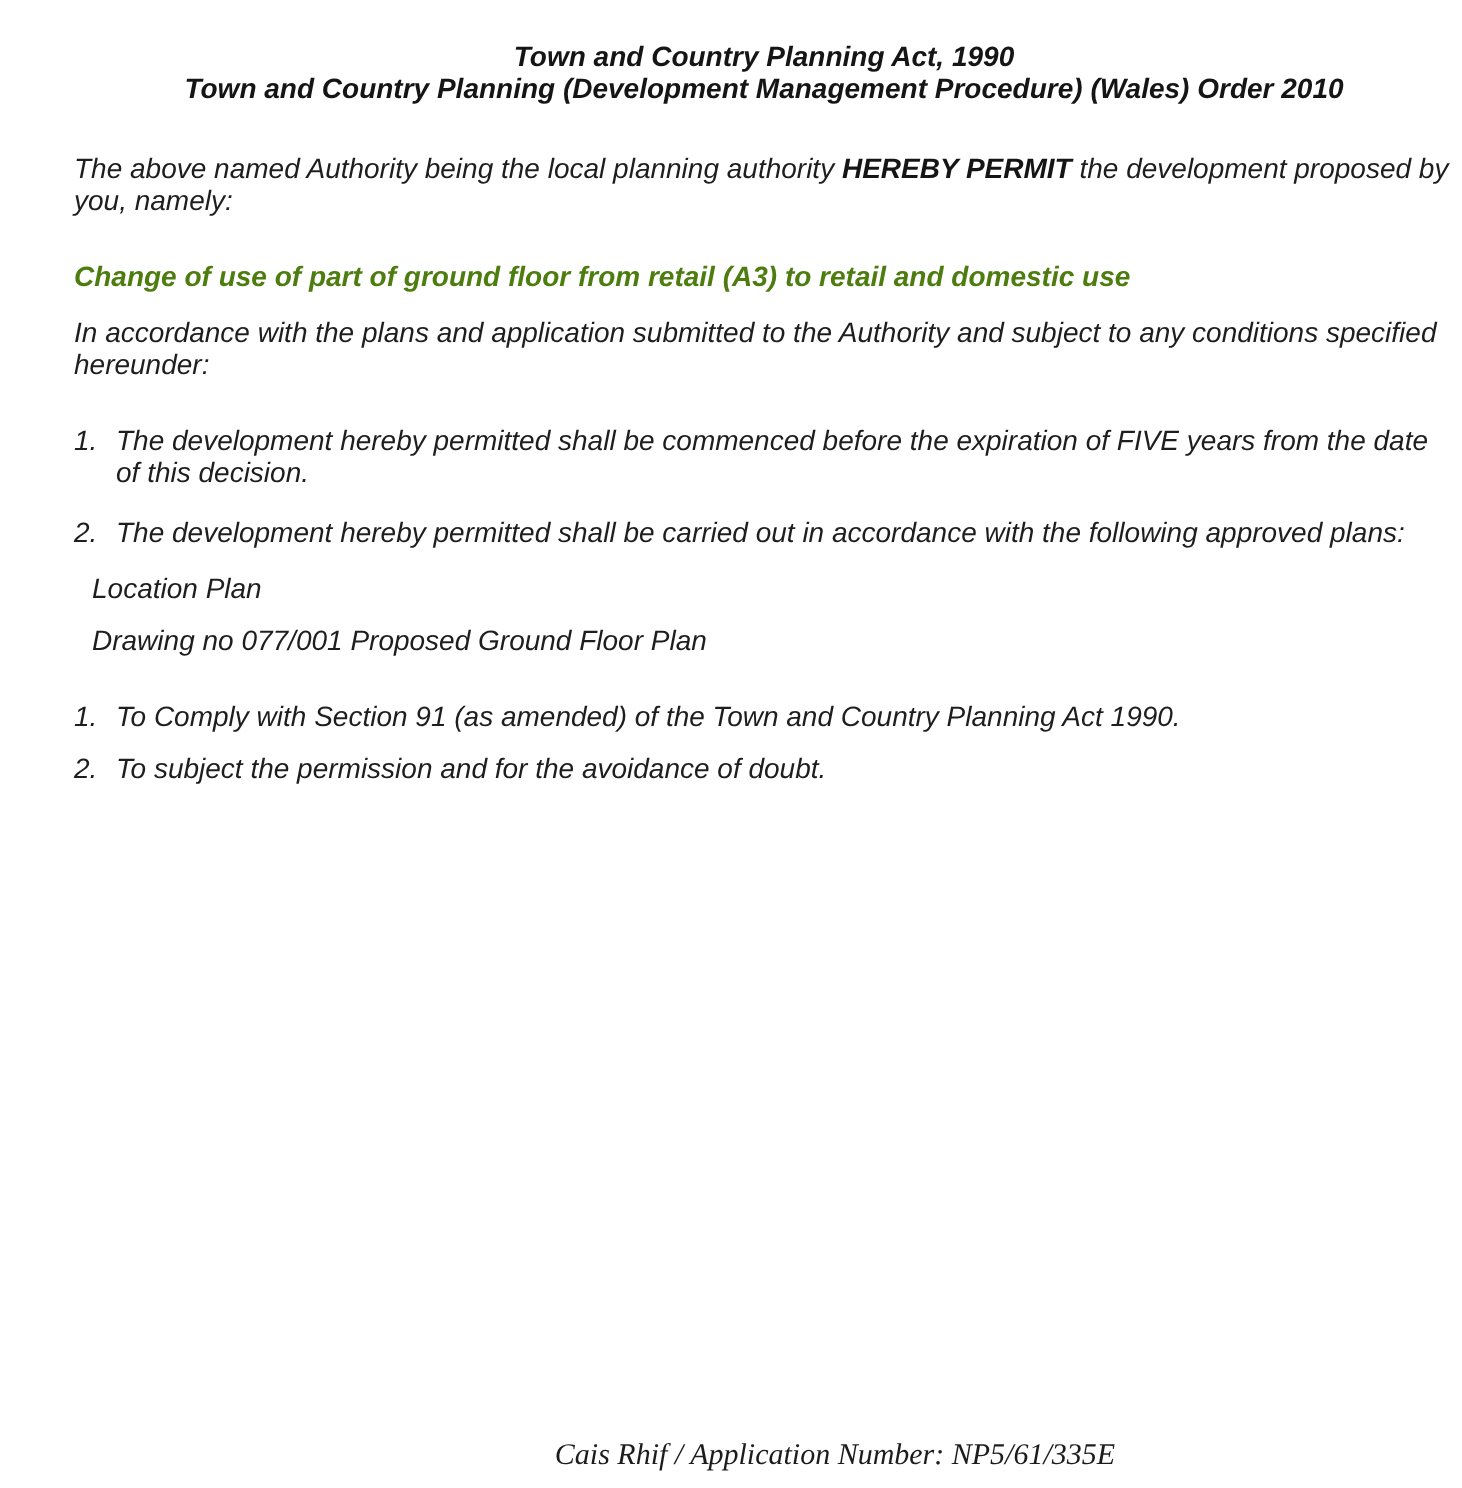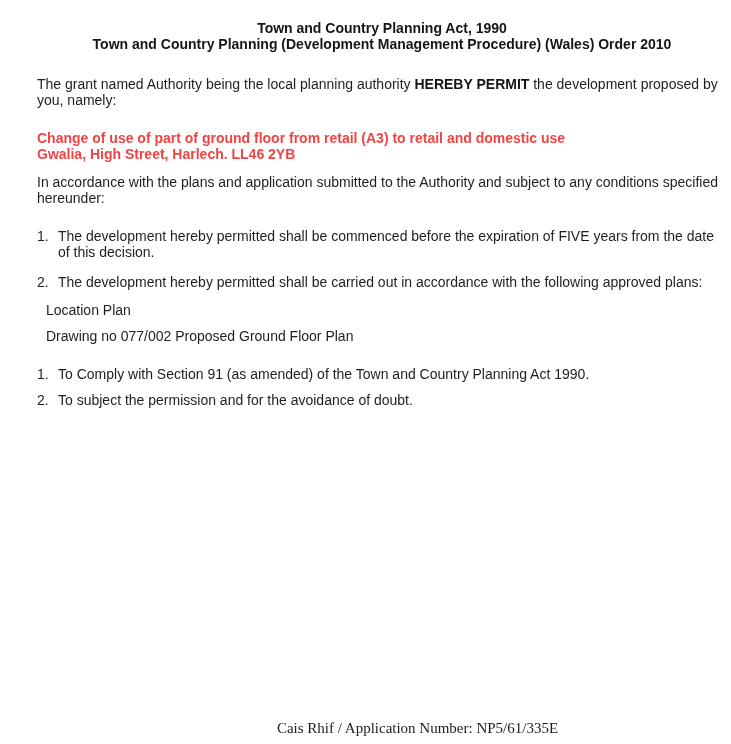--- a/index.html
+++ b/index.html
@@ -6,39 +6,40 @@
   .page {
     position: relative;
     width: 731px;
     height: 744px;
     background: #ffffff;
     overflow: hidden;
     font-family: "Liberation Sans", "DejaVu Sans", sans-serif;
     font-size: 14px;
     line-height: 16px;
     color: #1e1e1e;
+    font-style: italic;
   }
   .content {
     position: absolute;
     left: 37px;
     top: 20px;
     width: 690px;
   }
   .doc-title {
     text-align: center;
     font-weight: bold;
     color: #151515;
   }
   .doc-title .title-line { white-space: nowrap; }
   .para-intro { margin: 24px 0 0 0; }
   .para-intro b { color: #151515; }
   .dev-block {
     margin: 22px 0 0 0;
     font-weight: bold;
-    color: #ef4444;
+    color: #4d7c0f;
   }
   .dev-block .dev-line { white-space: nowrap; }
   .para-accordance { margin: 12px 0 0 0; }
   .cond-list { margin: 22px 0 0 0; }
   .list-item { display: flex; margin: 0; }
   .list-item.gap14 { margin-top: 14px; }
   .list-item.gap10 { margin-top: 10px; }
   .num { flex: 0 0 21px; }
   .item-text { flex: 1 1 auto; }
   .plan-line { margin: 12px 0 0 9px; white-space: nowrap; }
@@ -69,42 +70,41 @@
 <body>
 
 <div class="page">
   <div class="content">
 
     <div class="doc-title">
       <div class="title-line">Town and Country Planning Act, 1990</div>
       <div class="title-line">Town and Country Planning (Development Management Procedure) (Wales) Order 2010</div>
     </div>
 
-    <p class="para-intro"><span>The grant named Authority being the local planning authority </span><b>HEREBY PERMIT</b><span> the development proposed by you, namely:</span></p>
+    <p class="para-intro"><span>The above named Authority being the local planning authority </span><b>HEREBY PERMIT</b><span> the development proposed by you, namely:</span></p>
 
     <div class="dev-block">
       <div class="dev-line">Change of use of part of ground floor from retail (A3) to retail and domestic use</div>
-      <div class="dev-line">Gwalia, High Street, Harlech. LL46 2YB</div>
     </div>
 
     <p class="para-accordance">In accordance with the plans and application submitted to the Authority and subject to any conditions specified hereunder:</p>
 
     <div class="cond-list">
       <div class="list-item">
         <span class="num">1.</span>
         <span class="item-text">The development hereby permitted shall be commenced before the expiration of FIVE years from the date of this decision.</span>
       </div>
       <div class="list-item gap14">
         <span class="num">2.</span>
         <span class="item-text">The development hereby permitted shall be carried out in accordance with the following approved plans:</span>
       </div>
     </div>
 
     <div class="plan-line">Location Plan</div>
-    <div class="plan-line gap10">Drawing no 077/002 Proposed Ground Floor Plan</div>
+    <div class="plan-line gap10">Drawing no 077/001 Proposed Ground Floor Plan</div>
 
 
     <div class="reasons-list">
       <div class="list-item">
         <span class="num">1.</span>
         <span class="item-text">To Comply with Section 91 (as amended) of the Town and Country Planning Act 1990.</span>
       </div>
       <div class="list-item gap10">
         <span class="num">2.</span>
         <span class="item-text">To subject the permission and for the avoidance of doubt.</span>

